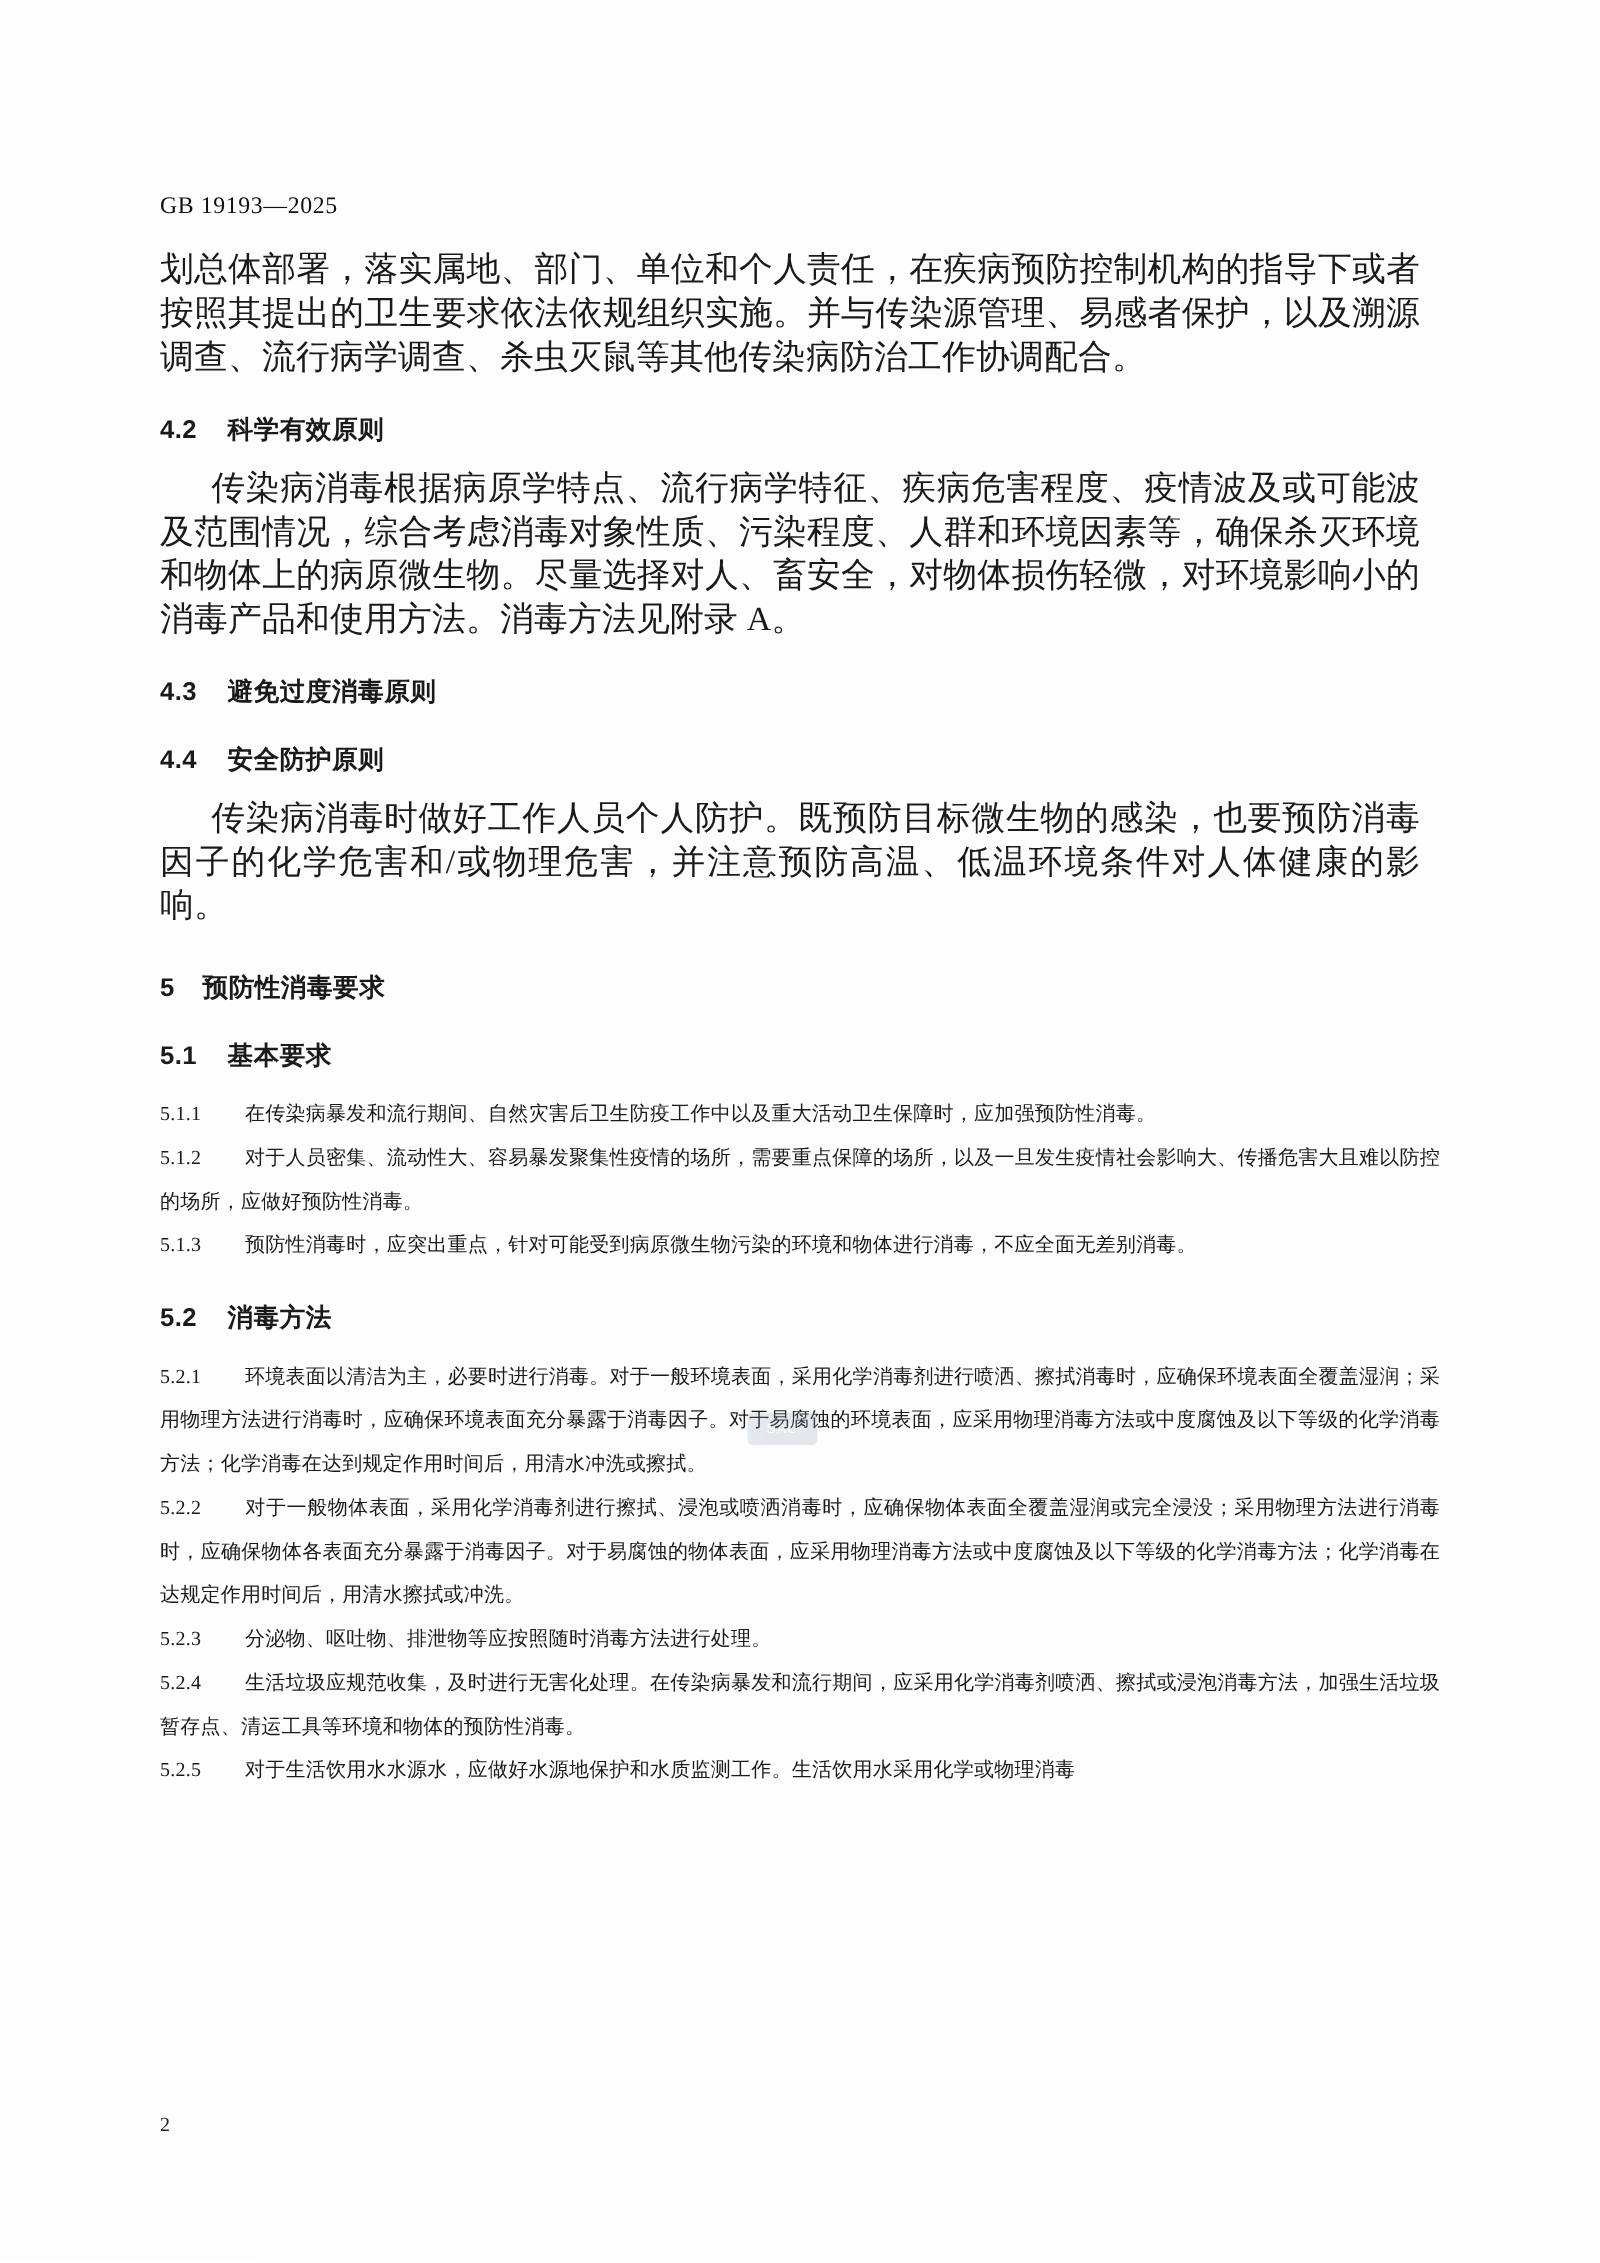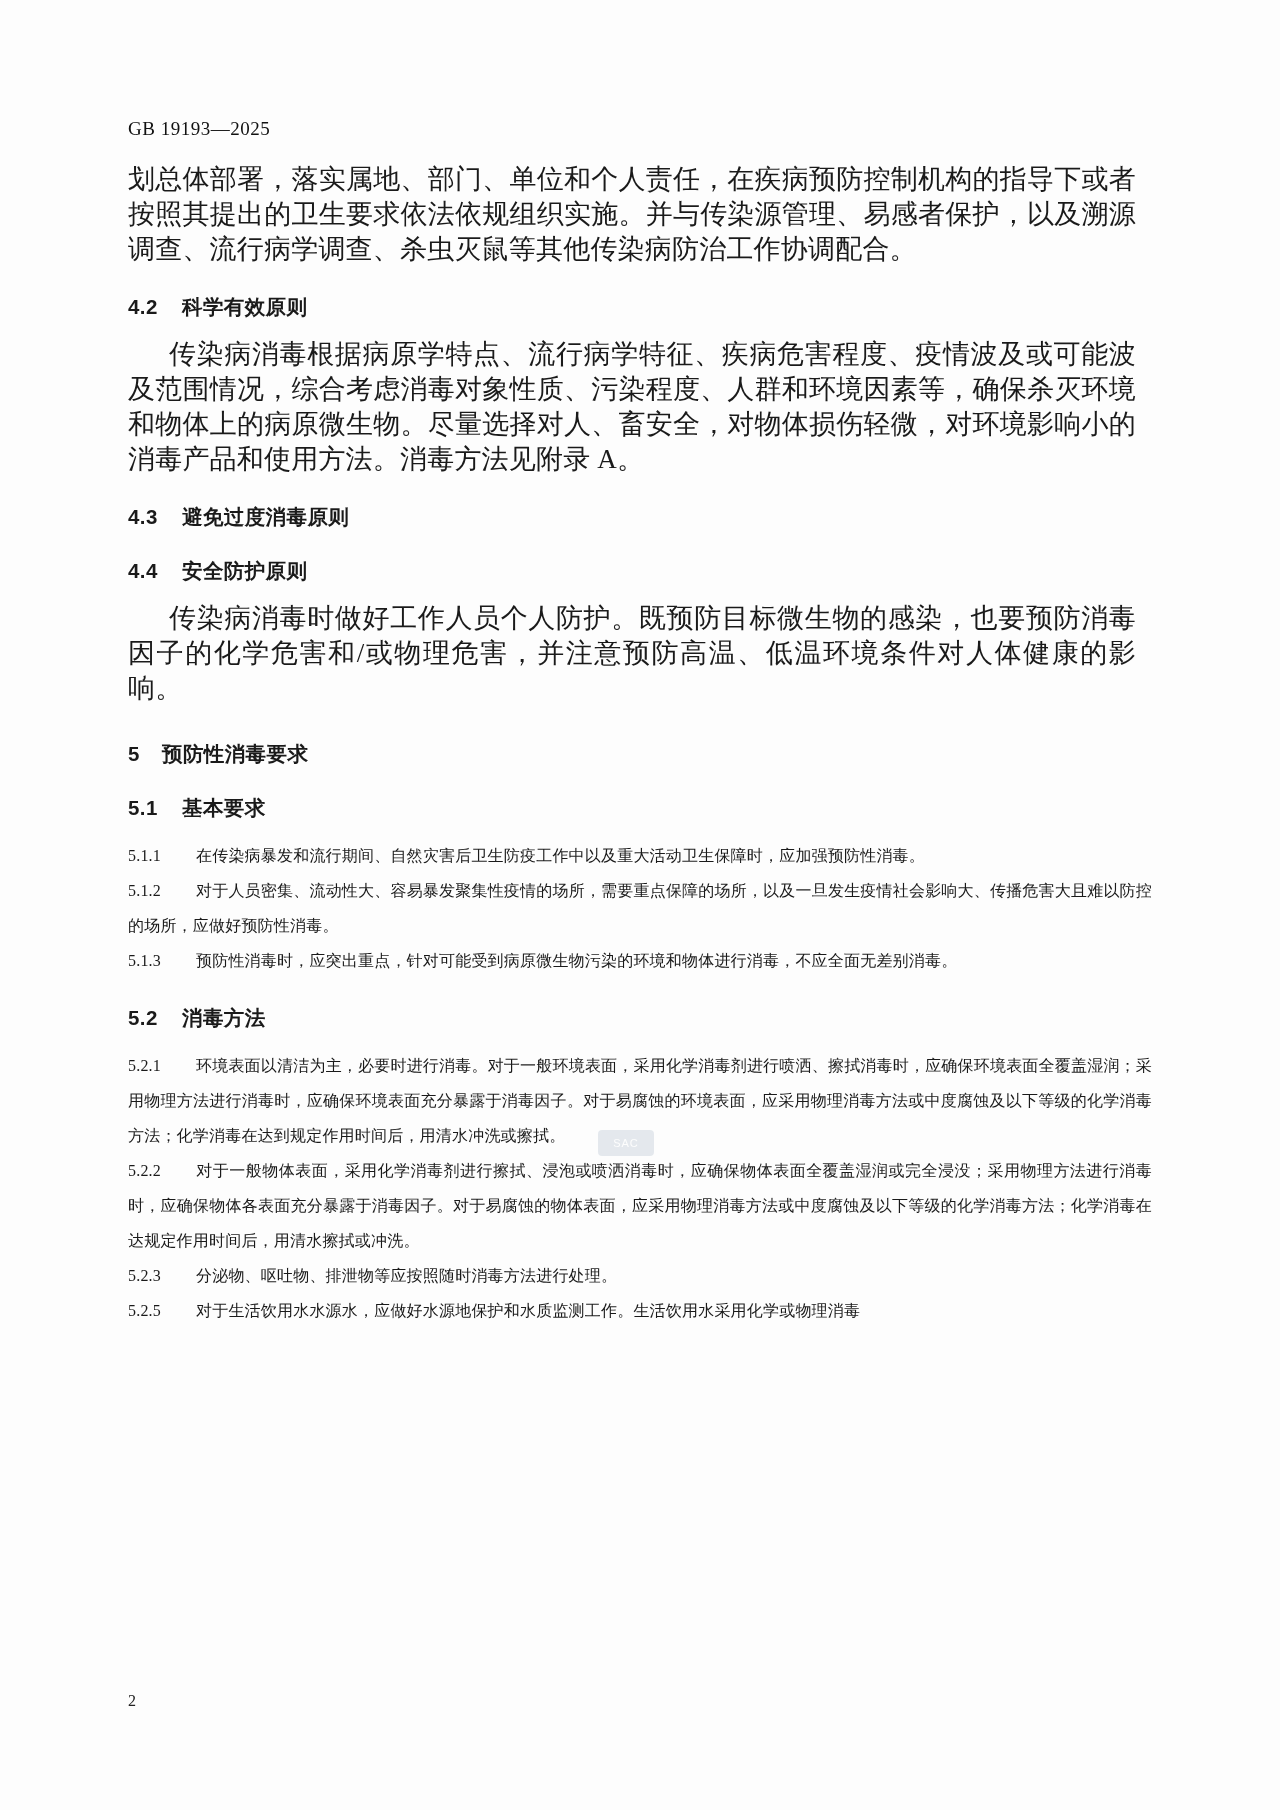--- a/index.html
+++ b/index.html
@@ -27,20 +27,21 @@
     left: 128px;
     top: 118px;
     width: 1024px;
   }
   .header-code {
     font-family: "Liberation Serif", "DejaVu Serif", serif;
     font-size: 19px;
     letter-spacing: 0.5px;
     color: #111;
     margin-bottom: 22px;
+    margin-top: 36px;
   }
   .para {
     font-size: 27px;
     line-height: 35px;
     text-align: justify;
     text-justify: inter-ideograph;
     margin: 0 16px 2px 0;
     letter-spacing: 0.2px;
   }
   .para.indent {
@@ -159,20 +160,23 @@
     <p class="numbered">
       <span class="lbl">5.2.1</span><span>环境表面以清洁为主，必要时进行消毒。对于一般环境表面，采用化学消毒剂进行喷洒、擦拭消毒时，应确保环境表面全覆盖湿润；采用物理方法进行消毒时，应确保环境表面充分暴露于消毒因子。对于易腐蚀的环境表面，应采用物理消毒方法或中度腐蚀及以下等级的化学消毒方法；化学消毒在达到规定作用时间后，用清水冲洗或擦拭。</span>
     </p>
     <p class="numbered">
       <span class="lbl">5.2.2</span><span>对于一般物体表面，采用化学消毒剂进行擦拭、浸泡或喷洒消毒时，应确保物体表面全覆盖湿润或完全浸没；采用物理方法进行消毒时，应确保物体各表面充分暴露于消毒因子。对于易腐蚀的物体表面，应采用物理消毒方法或中度腐蚀及以下等级的化学消毒方法；化学消毒在达规定作用时间后，用清水擦拭或冲洗。</span>
     </p>
     <p class="numbered">
       <span class="lbl">5.2.3</span><span>分泌物、呕吐物、排泄物等应按照随时消毒方法进行处理。</span>
     </p>
     <p class="numbered">
+      <span class="lbl">5.2.4</span><span>生活垃圾应规范收集，及时进行无害化处理。在传染病暴发和流行期间，应采用化学消毒剂喷洒、擦拭或浸泡消毒方法，加强生活垃圾暂存点、清运工具等环境和物体的预防性消毒。</span>
+    </p>
+    <p class="numbered">
       <span class="lbl">5.2.5</span><span>对于生活饮用水水源水，应做好水源地保护和水质监测工作。生活饮用水采用化学或物理消毒</span>
     </p>
 
   </div>
 
   <div class="watermark">
     <div class="wm-box">SAC</div>
   </div>
 
   <div class="page-number">2</div>

